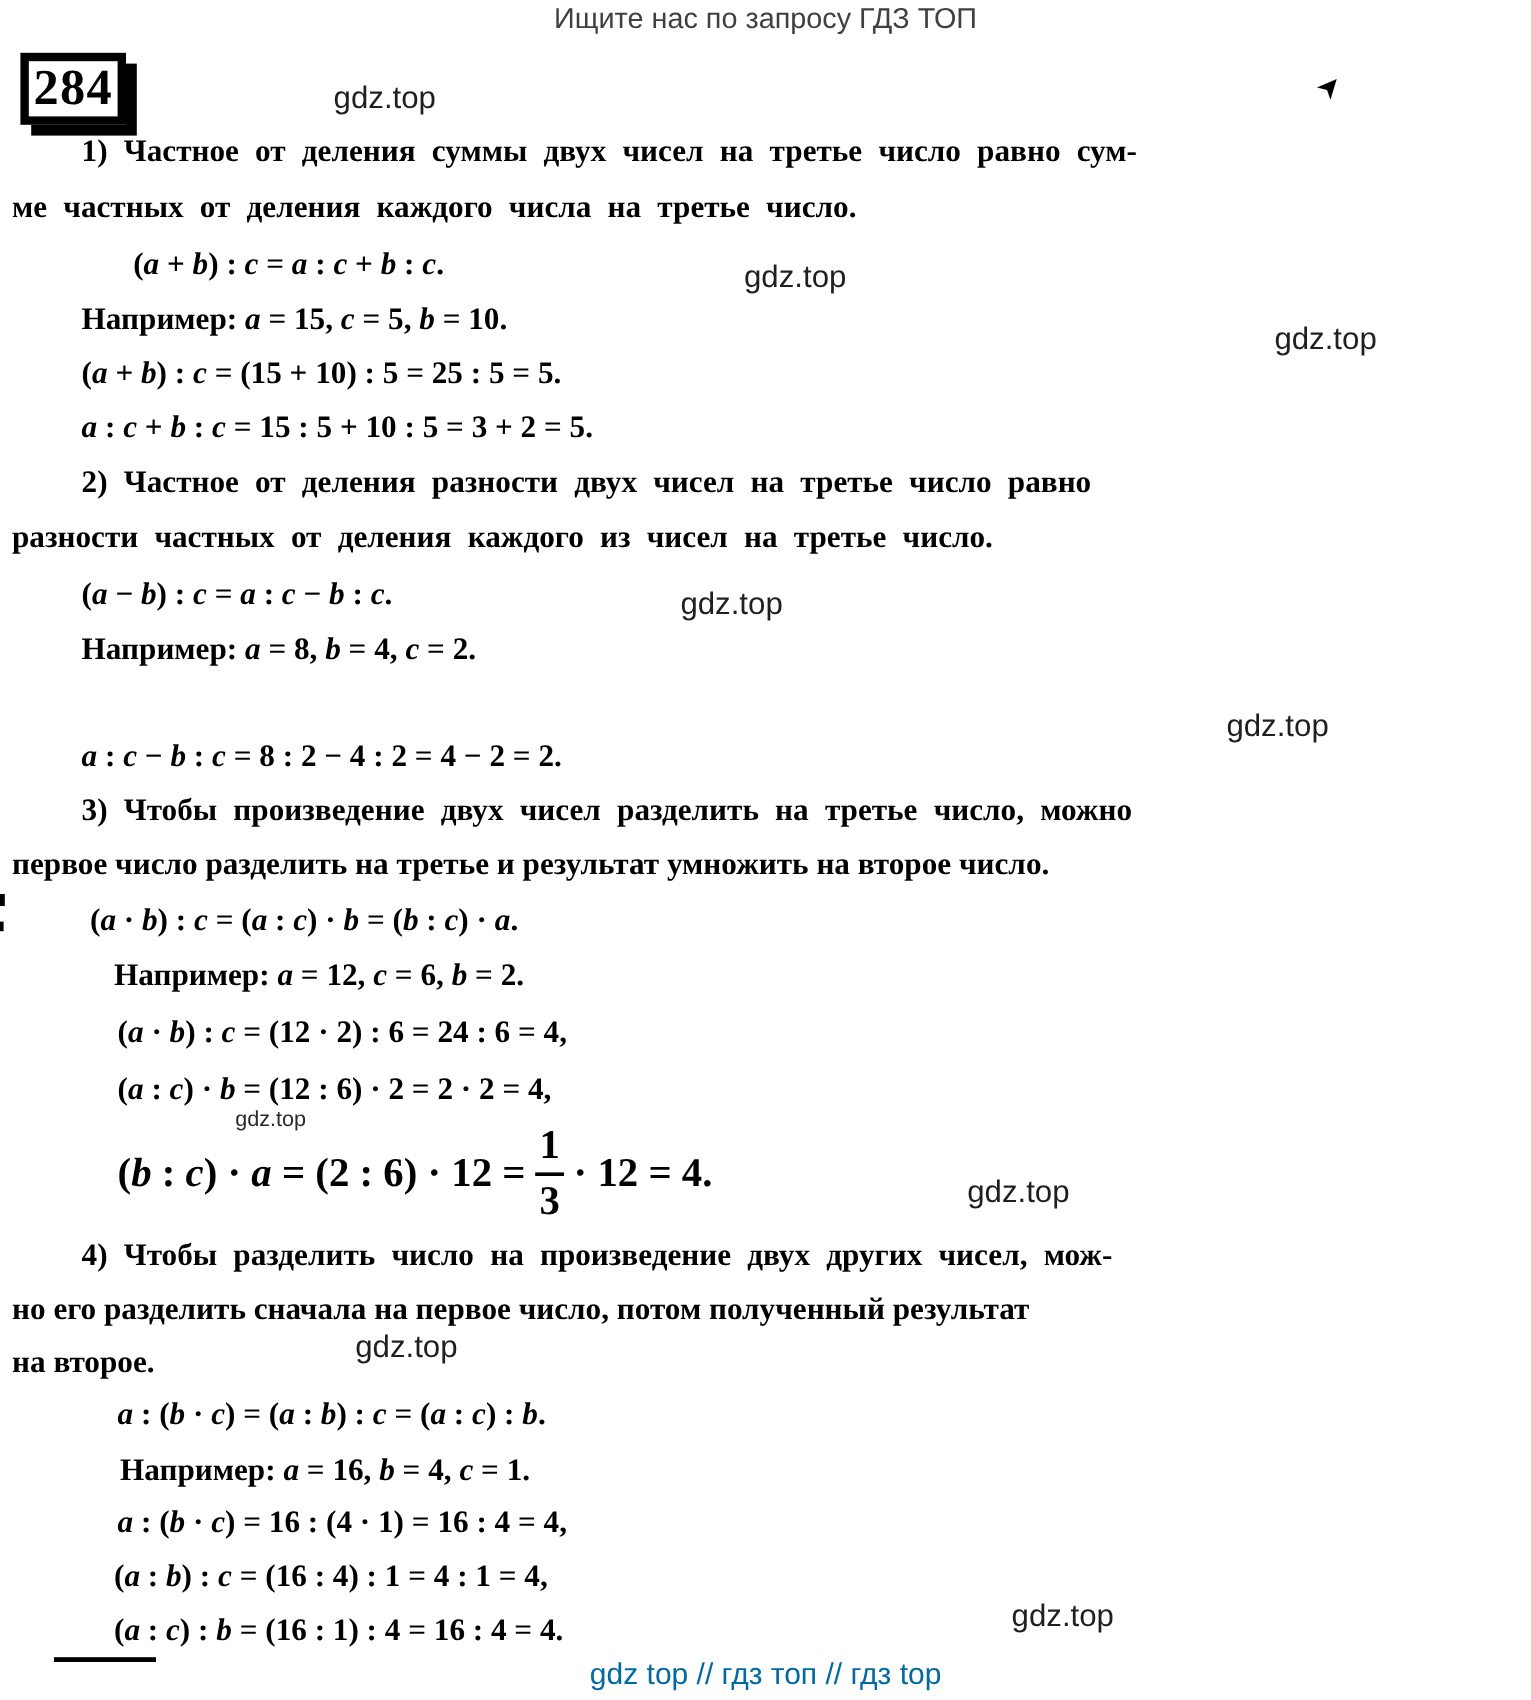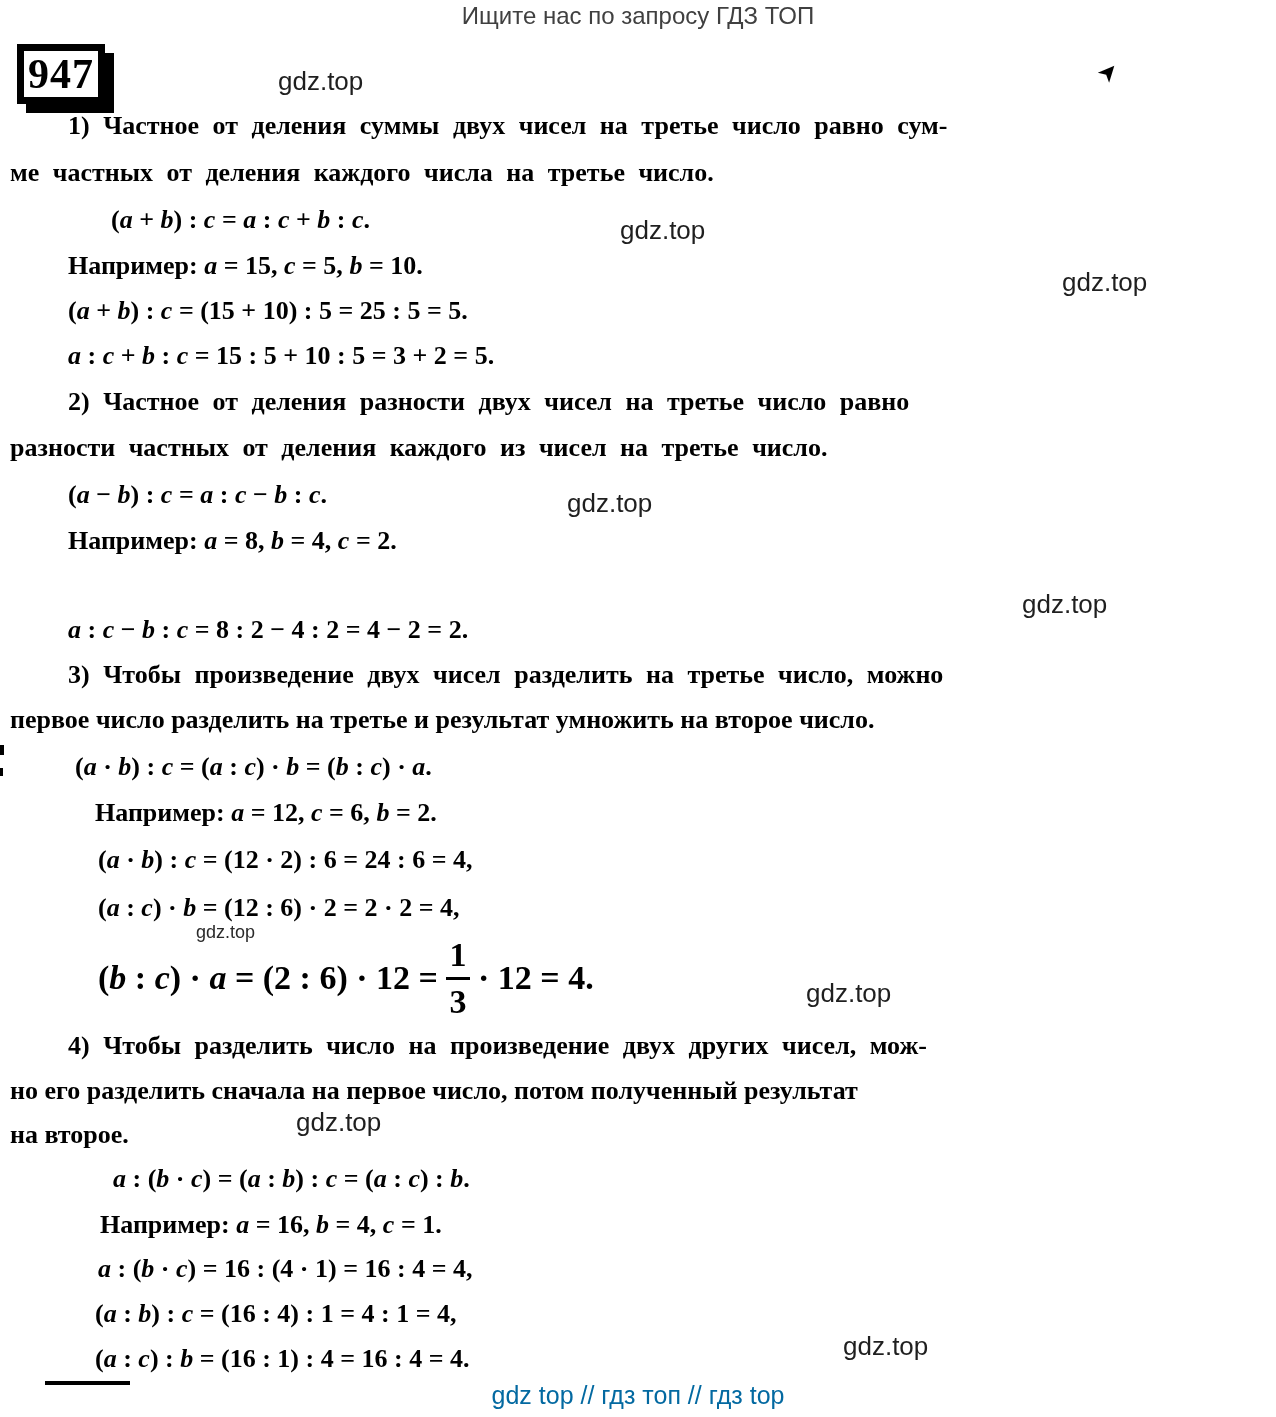--- a/index.html
+++ b/index.html
@@ -94,21 +94,21 @@
   i{font-style:italic;}
 </style>
 </head>
 <body>
 
 <div id="page">
 
   <div class="banner">Ищите нас по запросу ГДЗ ТОП</div>
 
   <div class="problem-box">
-    <span>947</span>
+    <span>284</span>
   </div>
 
   <span class="ink-mark">➤</span>
 
   <div class="wm" style="left:278px;top:66px;">gdz.top</div>
   <div class="wm" style="left:620px;top:215px;">gdz.top</div>
   <div class="wm" style="left:1062px;top:267px;">gdz.top</div>
   <div class="wm" style="left:567px;top:488px;">gdz.top</div>
   <div class="wm" style="left:1022px;top:589px;">gdz.top</div>
   <div class="wm wm-sm" style="left:196px;top:922px;">gdz.top</div>
@@ -142,21 +142,21 @@
       <span>1</span>
       <span class="bar"></span>
       <span>3</span>
     </span>
     <span>· 12 = 4.</span>
   </div>
 
   <div class="line stretch" style="left:68px;top:1030px;">4) Чтобы разделить число на произведение двух других чисел, мож-</div>
   <div class="line" style="left:10px;top:1075px;">но его разделить сначала на первое число, потом полученный результат</div>
   <div class="line" style="left:10px;top:1119px;">на второе.</div>
-  <div class="line" style="left:113px;top:1163px;"><i>a</i> : (<i>b</i> · <i>c</i>) = (<i>a</i> : <i>b</i>) : <i>c</i> = (<i>a</i> : <i>c</i>) : <i>b</i>.</div>
+  <div class="line" style="left:98px;top:1163px;"><i>a</i> : (<i>b</i> · <i>c</i>) = (<i>a</i> : <i>b</i>) : <i>c</i> = (<i>a</i> : <i>c</i>) : <i>b</i>.</div>
   <div class="line" style="left:100px;top:1209px;">Например: <i>a</i> = 16, <i>b</i> = 4, <i>c</i> = 1.</div>
   <div class="line" style="left:98px;top:1253px;text-align:center;"><i>a</i> : (<i>b</i> · <i>c</i>) = 16 : (4 · 1) = 16 : 4 = 4,</div>
   <div class="line" style="left:95px;top:1298px;">(<i>a</i> : <i>b</i>) : <i>c</i> = (16 : 4) : 1 = 4 : 1 = 4,</div>
   <div class="line" style="left:95px;top:1343px;">(<i>a</i> : <i>c</i>) : <i>b</i> = (16 : 1) : 4 = 16 : 4 = 4.</div>
 
   <div class="stray-rule"></div>
   <div class="tick1"></div>
   <div class="tick2"></div>
 
   <div class="footer">gdz top  //  гдз топ  //  гдз top</div>

